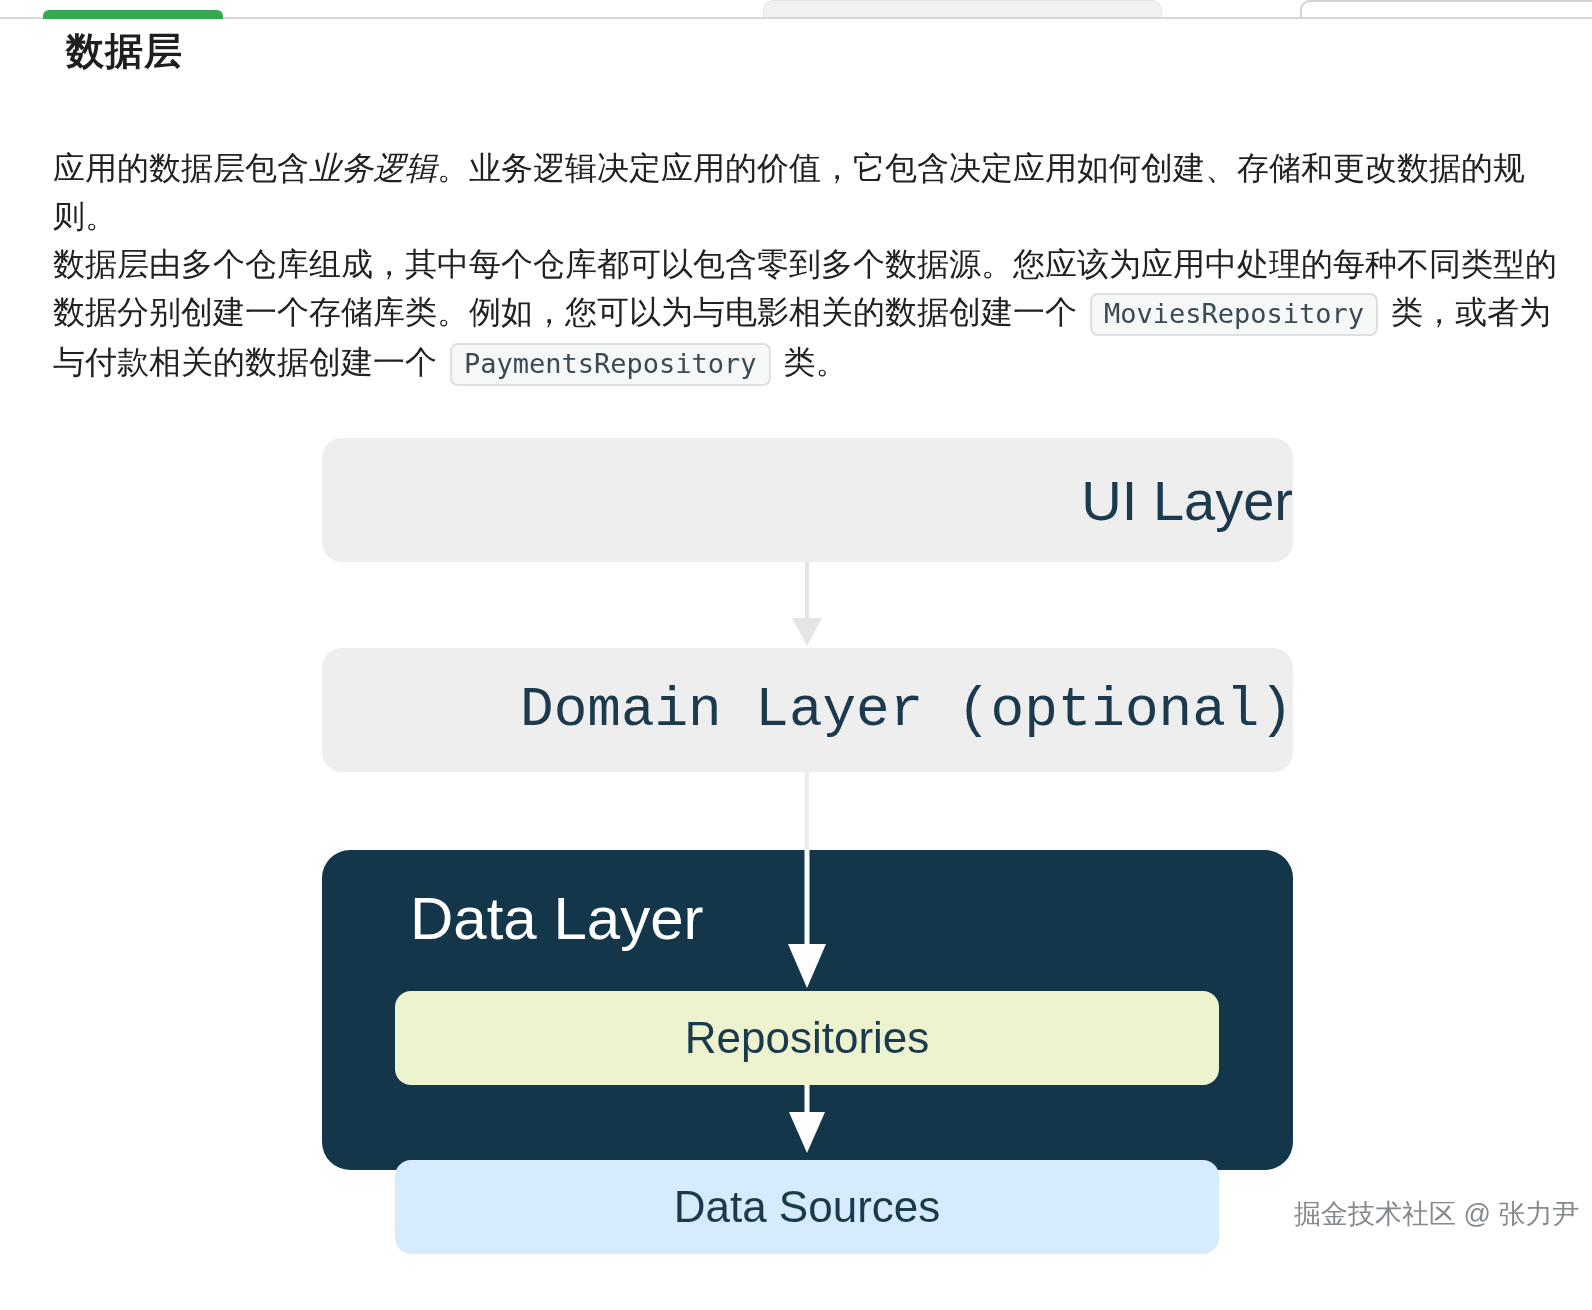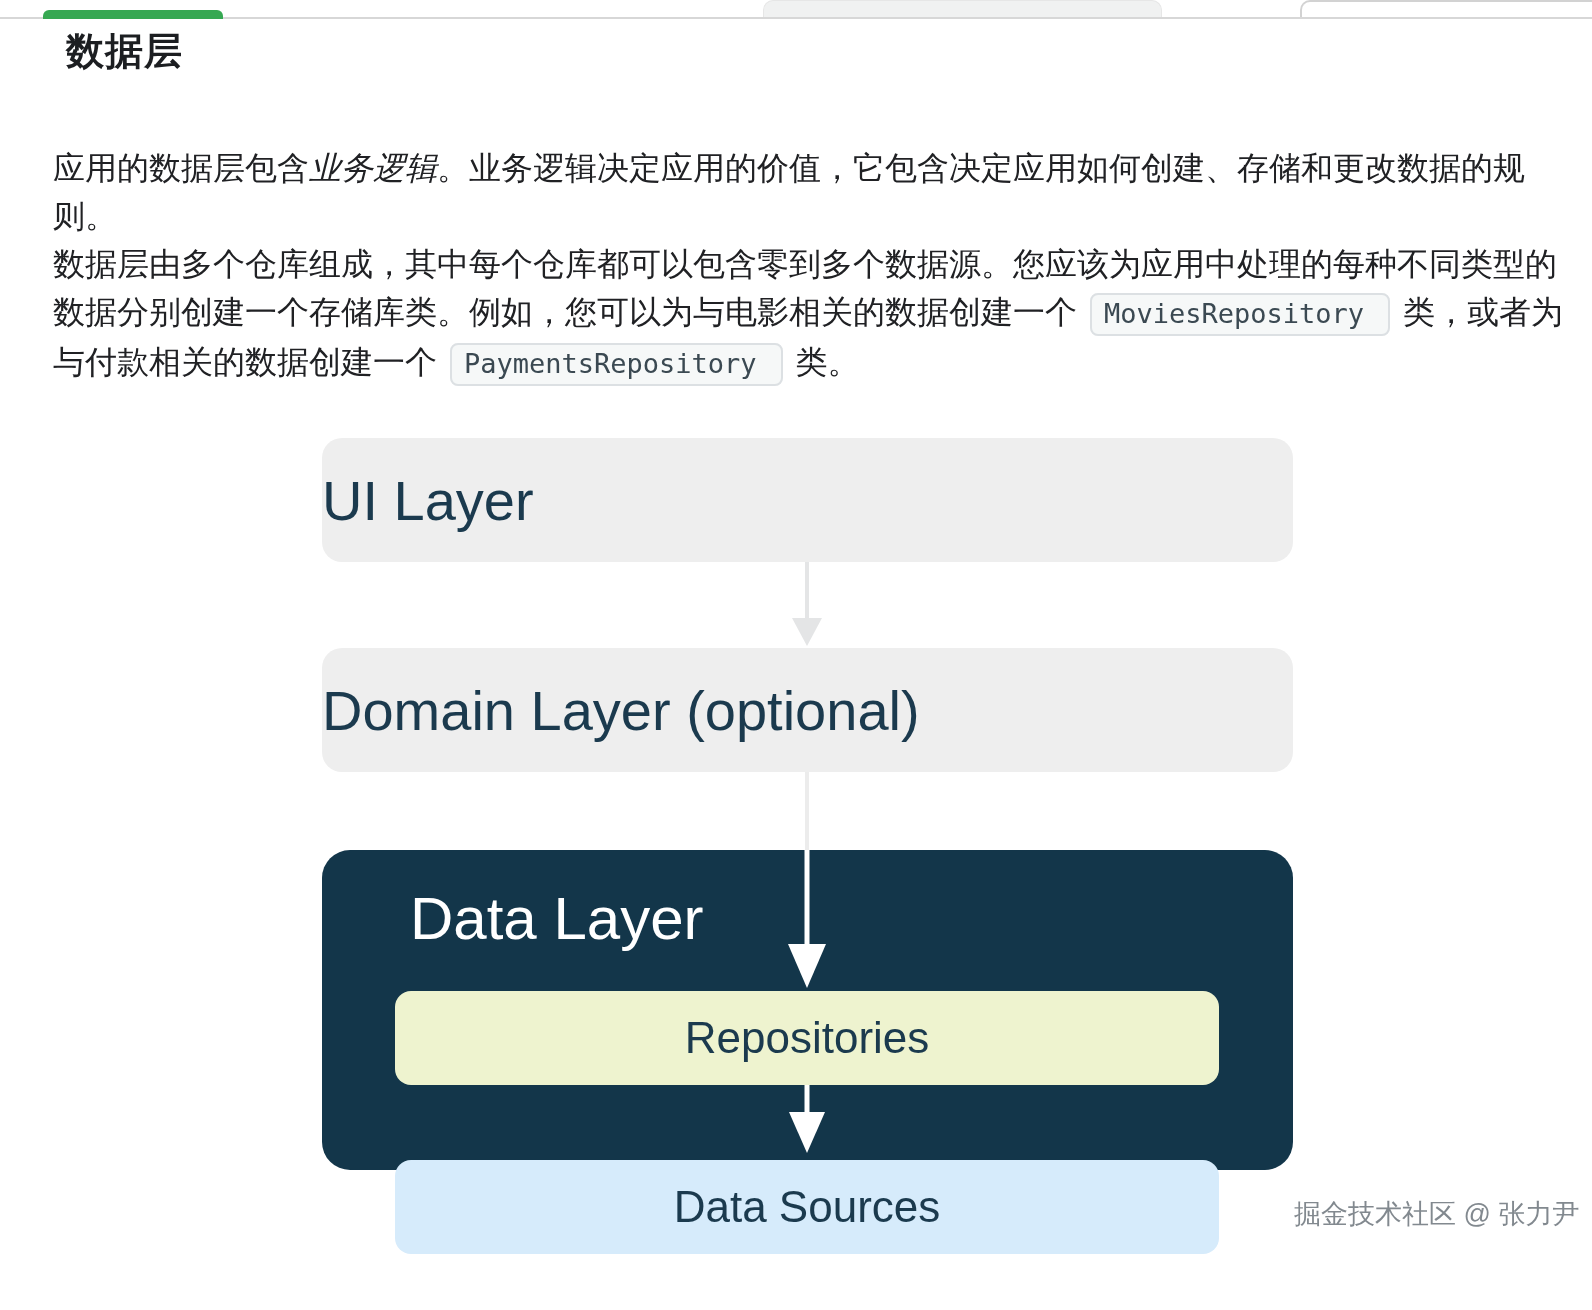--- a/index.html
+++ b/index.html
@@ -63,34 +63,34 @@
   .para-1{top:128px;margin-top:16px;}
   .para-2{top:240px;}
   .para em{font-style:italic;}
   .para code{
     font-family:"DejaVu Sans Mono","Liberation Mono",monospace;
     font-size:27px;
     color:var(--code-text);
     background:var(--code-bg);
     border:2px solid var(--code-border);
     border-radius:8px;
-    padding:3px 24px 5px 12px;
+    padding:3px 12px 5px 12px;
     margin:0 4px;
     white-space:nowrap;
   }
   
   .layer-box{
     position:absolute;left:322px;width:971px;height:124px;
     background:var(--box-gray);
     border-radius:20px;
-    display:flex;align-items:center;justify-content:flex-start;
+    display:flex;align-items:center;justify-content:flex-end;
     font-size:56px;color:var(--label-navy);
   }
   .ui-box{top:438px;}
-  .domain-box{top:648px;}
+  .domain-box{top:648px;font-family:Liberation Mono, monospace;}
   .data-layer-box{
     position:absolute;left:322px;top:850px;width:971px;height:320px;
     background:var(--dark-navy);
     border-radius:28px;
   }
   .data-layer-title{
     position:absolute;left:88px;top:34px;
     font-size:60px;line-height:70px;color:#ffffff;
   }
   .inner-box{

